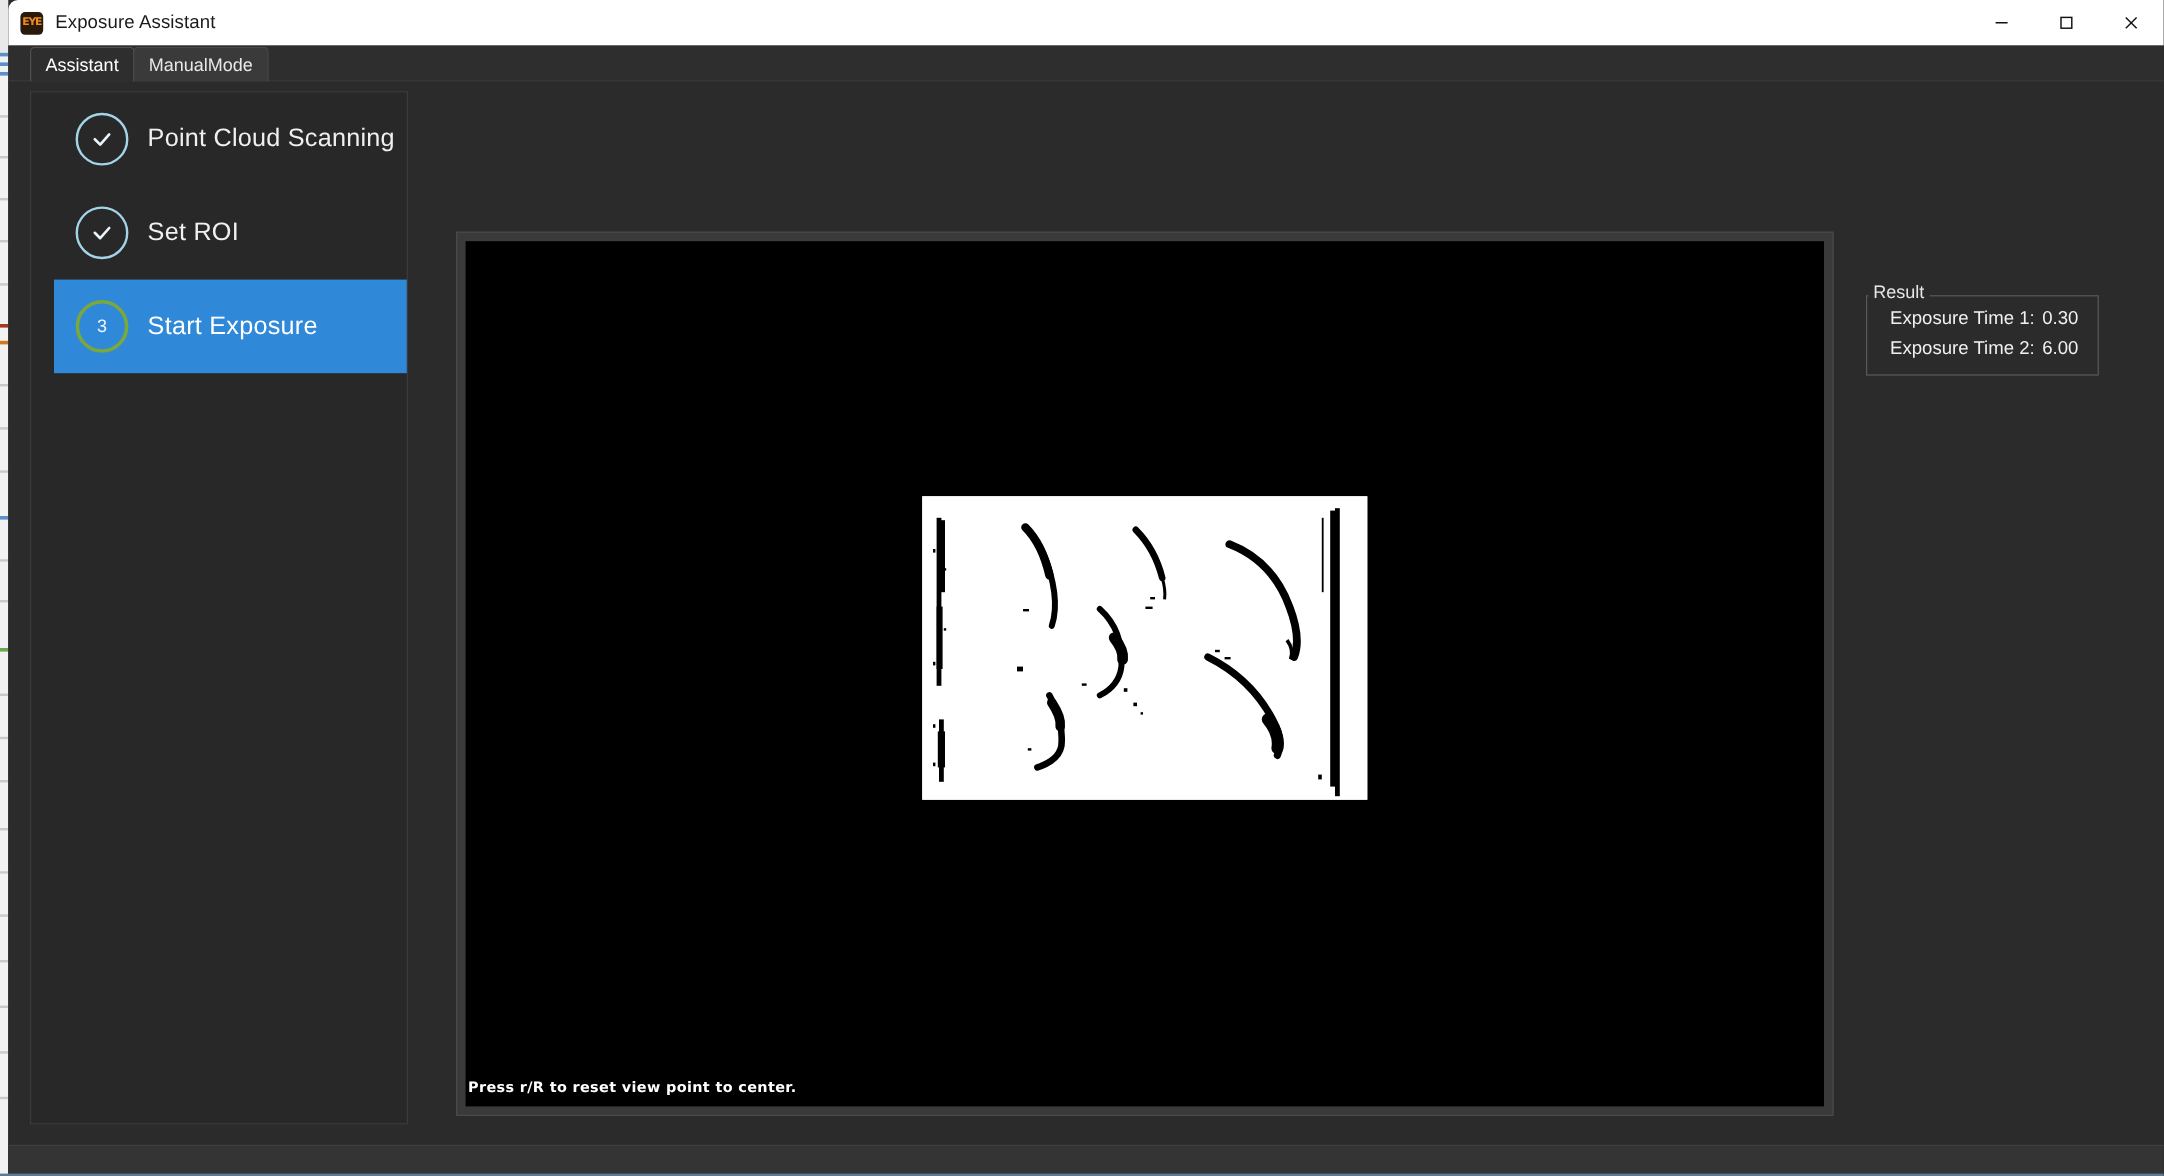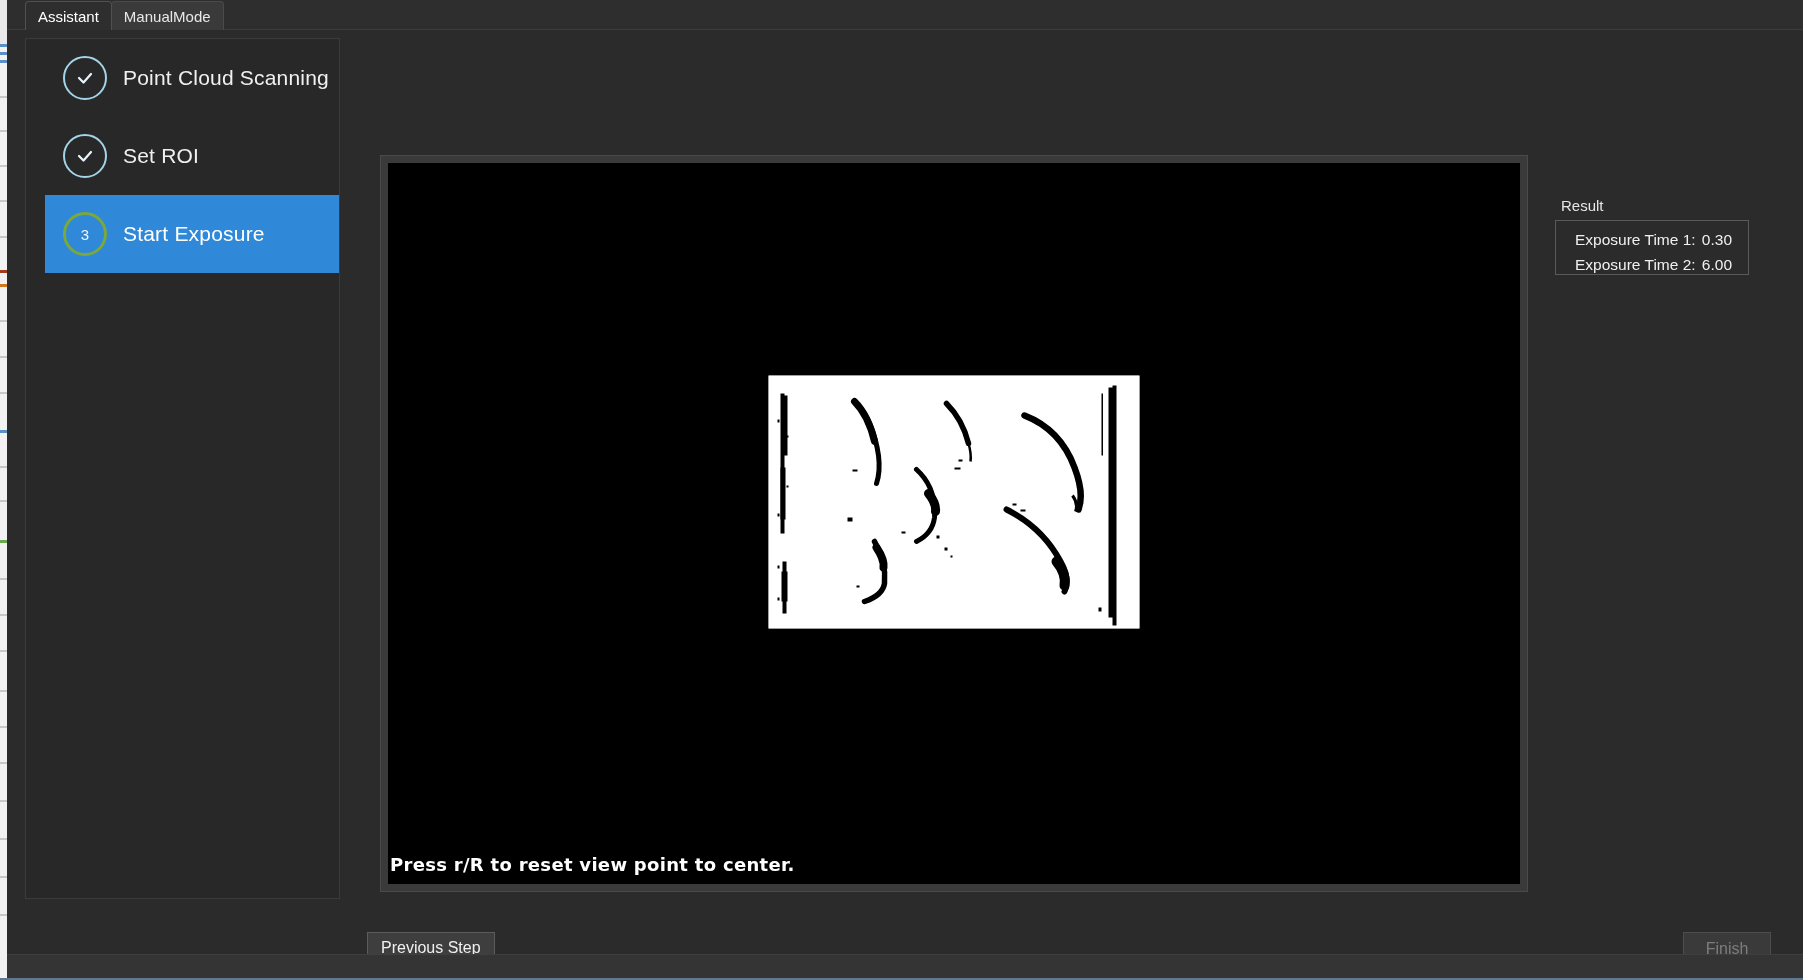--- a/index.html
+++ b/index.html
@@ -124,21 +124,21 @@
   #pointcloud {
     position: absolute;
     left: 50%; top: 47%;
     transform: translate(-50%, -50%);
     width: 371px; height: 253px;
     background: #ffffff;
   }
   #pointcloud svg { display: block; }
   #hint {
     position: absolute; left: 2px; bottom: 9px;
-    font-size: 18px; font-weight: bold; color: #ffffff;
+    font-size: 12px; font-weight: bold; color: #ffffff;
     font-family: "DejaVu Sans", sans-serif;
     letter-spacing: .3px;
     white-space: nowrap;
   }
 
   
   #rightpanel {
     position: absolute; left: 1540px; top: 125px;
     width: 240px; height: 737px;
   }
@@ -146,22 +146,22 @@
     position: absolute; left: 8px; top: 53px;
     width: 194px;
   }
   #result-legend {
     position: absolute; left: 2px; top: -11px;
     background: #2b2b2b; padding: 0 4px;
     font-size: 15px; color: #e6e6e6; z-index: 2;
   }
   #result-box {
     border: 1px solid #5a5a5a;
-    padding: 10px 12px 0 12px;
-    margin-top: 12px;
+    padding: 10px 12px 12px 12px;
+    margin-top: 0;
   }
   .res-row {
     display: flex; align-items: baseline;
     font-size: 15.5px; color: #f0f0f0;
     margin-bottom: 7px;
     padding-left: 7px;
   }
   .res-row:last-child { margin-bottom: 0; }
   .res-label { }
   .res-val { margin-left: auto; padding-right: 4px; }
@@ -237,20 +237,42 @@
   <div class="mk" style="top:726px;height:2px;background:#c9c9c9;"></div>
   <div class="mk" style="top:762px;height:2px;background:#c9c9c9;"></div>
   <div class="mk" style="top:800px;height:2px;background:#c9c9c9;"></div>
   <div class="mk" style="top:838px;height:2px;background:#c9c9c9;"></div>
   <div class="mk" style="top:876px;height:2px;background:#c9c9c9;"></div>
   <div class="mk" style="top:914px;height:2px;background:#c9c9c9;"></div>
 </div>
 
 <div id="window">
 
+  <div id="titlebar">
+    <div id="app-icon">EYE</div>
+    <div id="title-text">Exposure Assistant</div>
+    <div id="wincontrols">
+      <div class="wc">
+        <svg width="12" height="12" viewBox="0 0 12 12">
+            <line x1="1" y1="6" x2="11" y2="6" stroke="#111" stroke-width="1.2"></line>
+          </svg>
+      </div>
+      <div class="wc">
+        <svg width="12" height="12" viewBox="0 0 12 12">
+            <rect x="1.5" y="1.5" width="9" height="9" fill="none" stroke="#111" stroke-width="1.2"></rect>
+          </svg>
+      </div>
+      <div class="wc">
+        <svg width="12" height="12" viewBox="0 0 12 12">
+            <line x1="1.5" y1="1.5" x2="10.5" y2="10.5" stroke="#111" stroke-width="1.2"></line>
+            <line x1="10.5" y1="1.5" x2="1.5" y2="10.5" stroke="#111" stroke-width="1.2"></line>
+          </svg>
+      </div>
+    </div>
+  </div>
 
   <div id="tabbar">
     <div class="tab active">
       <span>Assistant</span>
     </div>
     <div class="tab">
       <span>ManualMode</span>
     </div>
   </div>
 

